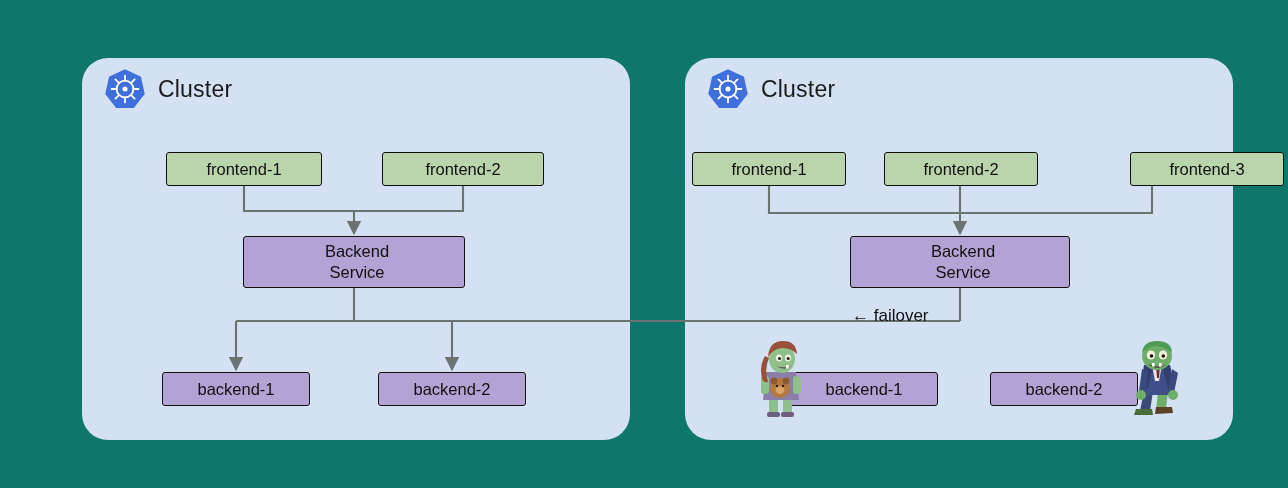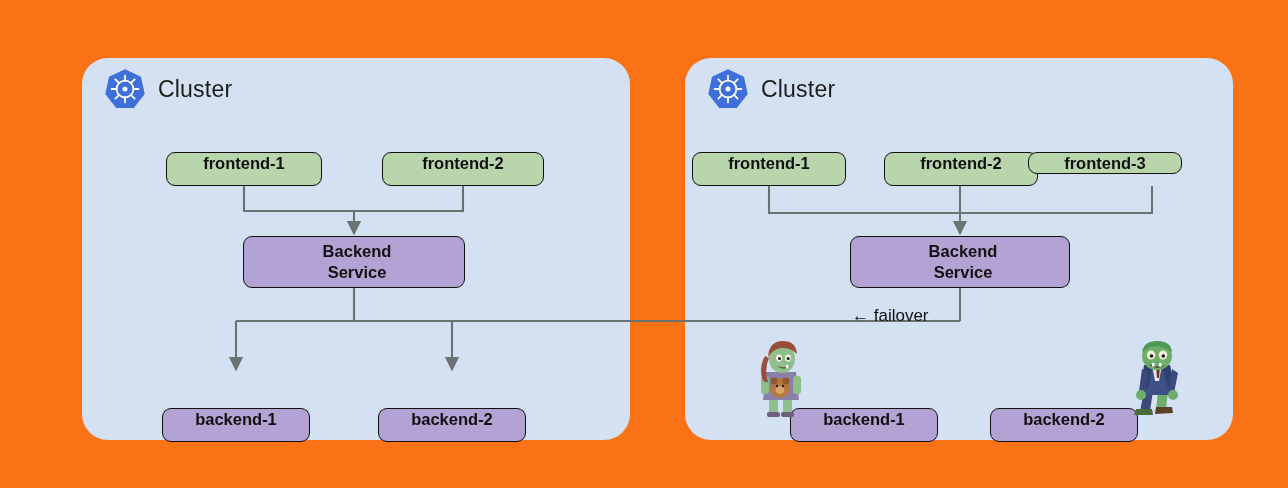--- a/index.html
+++ b/index.html
@@ -4,21 +4,21 @@
 <style>
   html, body {
     margin: 0;
     padding: 0;
     background: #ffffff;
   }
   #canvas {
     position: relative;
     width: 1288px;
     height: 488px;
-    background: #f97316;
+    background: #0f766e;
     font-family: "Liberation Sans", sans-serif;
     overflow: hidden;
   }
   .cluster-panel {
     position: absolute;
     background: #d4e1f2;
     border-radius: 26px;
   }
   .cluster-header {
     position: absolute;
@@ -31,32 +31,32 @@
     color: #1b1b1b;
     letter-spacing: 0.2px;
     white-space: nowrap;
   }
   .k8s-logo { width: 42px; height: 42px; display: block; }
 
   .node {
     position: absolute;
     box-sizing: border-box;
     border: 1.6px solid #12100f;
-    border-radius: 9px;
+    border-radius: 3px;
     display: flex;
+    align-items: center;
     justify-content: center;
     text-align: center;
     font-size: 16.5px;
     color: #111111;
     line-height: 1.25;
     z-index: 4;
-    font-weight: bold;
   }
   .node.frontend { background: #b9d5ac; }
-  .node.backend  { background: #b3a2d4; margin-top: 36px; }
+  .node.backend  { background: #b3a2d4; }
   .node.service  { background: #b3a2d4; padding-left: 6px; }
 
   .edges {
     position: absolute;
     left: 0; top: 0;
     width: 1288px;
     height: 488px;
     z-index: 2;
     pointer-events: none;
   }
@@ -139,21 +139,21 @@
     </span>
     <span class="cluster-label">Cluster</span>
   </div>
 
   <div class="node frontend" style="left:692px; top:152px; width:154px; height:34px;">
     <span>frontend-1</span>
   </div>
   <div class="node frontend" style="left:884px; top:152px; width:154px; height:34px;">
     <span>frontend-2</span>
   </div>
-  <div class="node frontend" style="left:1028px; top:152px; width:154px; height:22px;">
+  <div class="node frontend" style="left:1130px; top:152px; width:154px; height:34px;">
     <span>frontend-3</span>
   </div>
 
   <div class="node service" style="left:850px; top:236px; width:220px; height:52px; flex-direction:column;">
     <span>Backend</span>
     <span>Service</span>
   </div>
 
   <div class="node backend" style="left:790px; top:372px; width:148px; height:34px;">
     <span>backend-1</span>

